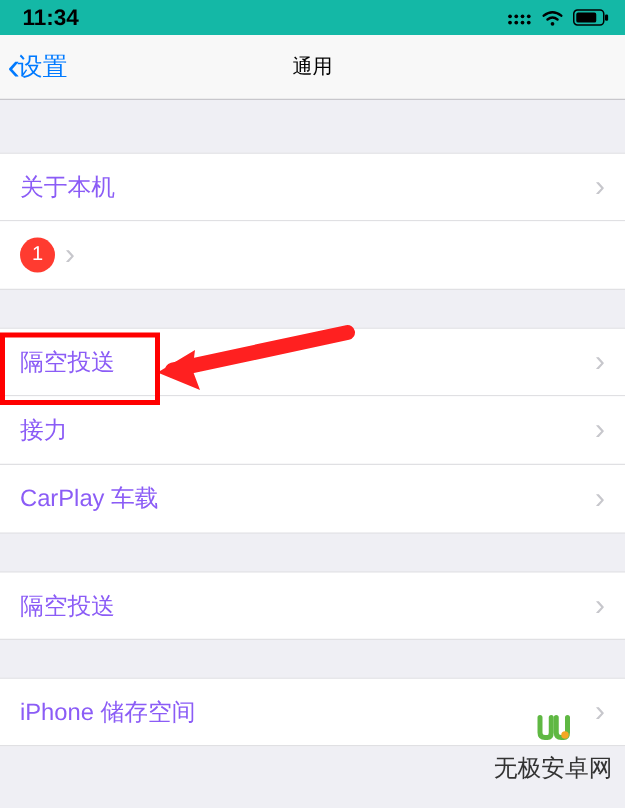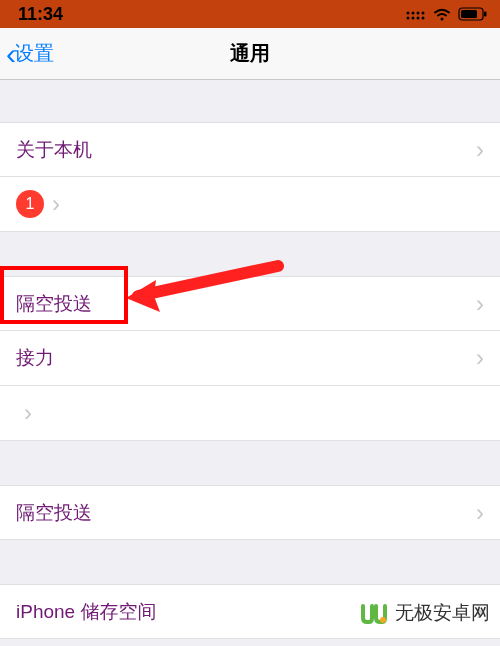--- a/index.html
+++ b/index.html
@@ -14,21 +14,21 @@
       background: #efeff4;
       position: relative;
       overflow: hidden;
     }
     .status-bar {
       height: 28px;
       display: flex;
       justify-content: space-between;
       align-items: center;
       padding: 0 12px 0 18px;
-      background: #c2410c;
+      background: #14b8a6;
     }
     .status-time {
       font-size: 18px;
       font-weight: 600;
       color: #000;
     }
     .status-icons {
       display: flex;
       align-items: center;
       gap: 6px;
@@ -54,46 +54,46 @@
     .back-chevron {
       font-size: 30px;
       line-height: 1;
       margin-right: -2px;
       font-weight: 300;
     }
     .nav-title {
       position: absolute;
       left: 50%;
       transform: translateX(-50%);
-      font-size: 20px;
-      font-weight: 700;
+      font-size: 16px;
+      font-weight: 400;
       color: #000;
     }
     .group {
-      margin-top: 44px;
+      margin-top: 30px;
     }
     .group.first {
       margin-top: 42px;
     }
     .row {
       height: 55px;
       background: #fff;
       display: flex;
       align-items: center;
       padding: 0 16px;
       border-bottom: 1px solid #e0e0e3;
       position: relative;
     }
     .row:first-child {
       border-top: 1px solid #e0e0e3;
     }
     .row-label {
       flex: 1;
       font-size: 19px;
-      color: #701a75;
+      color: #8b5cf6;
     }
     .chevron {
       color: #c7c7cc;
       font-size: 24px;
       font-weight: 300;
       margin-left: 8px;
     }
     .badge {
       width: 28px;
       height: 28px;
@@ -123,20 +123,21 @@
       pointer-events: none;
     }
     .watermark {
       position: absolute;
       right: 10px;
       bottom: 18px;
       display: flex;
       align-items: center;
       gap: 6px;
       z-index: 20;
+      flex-direction: column;
     }
     .wm-logo {
       width: 30px;
       height: 30px;
     }
     .wm-text {
       font-size: 19px;
       font-weight: 500;
       color: #333;
     }
@@ -198,20 +199,21 @@
 <div class="group">
   <div class="row">
     <span class="row-label">隔空投送</span>
     <span class="chevron">›</span>
   </div>
   <div class="row">
     <span class="row-label">接力</span>
     <span class="chevron">›</span>
   </div>
   <div class="row">
+    <span class="row-label">CarPlay 车载</span>
     <span class="chevron">›</span>
   </div>
 </div>
 
 <div class="group">
   <div class="row">
     <span class="row-label">隔空投送</span>
     <span class="chevron">›</span>
   </div>
 </div>

